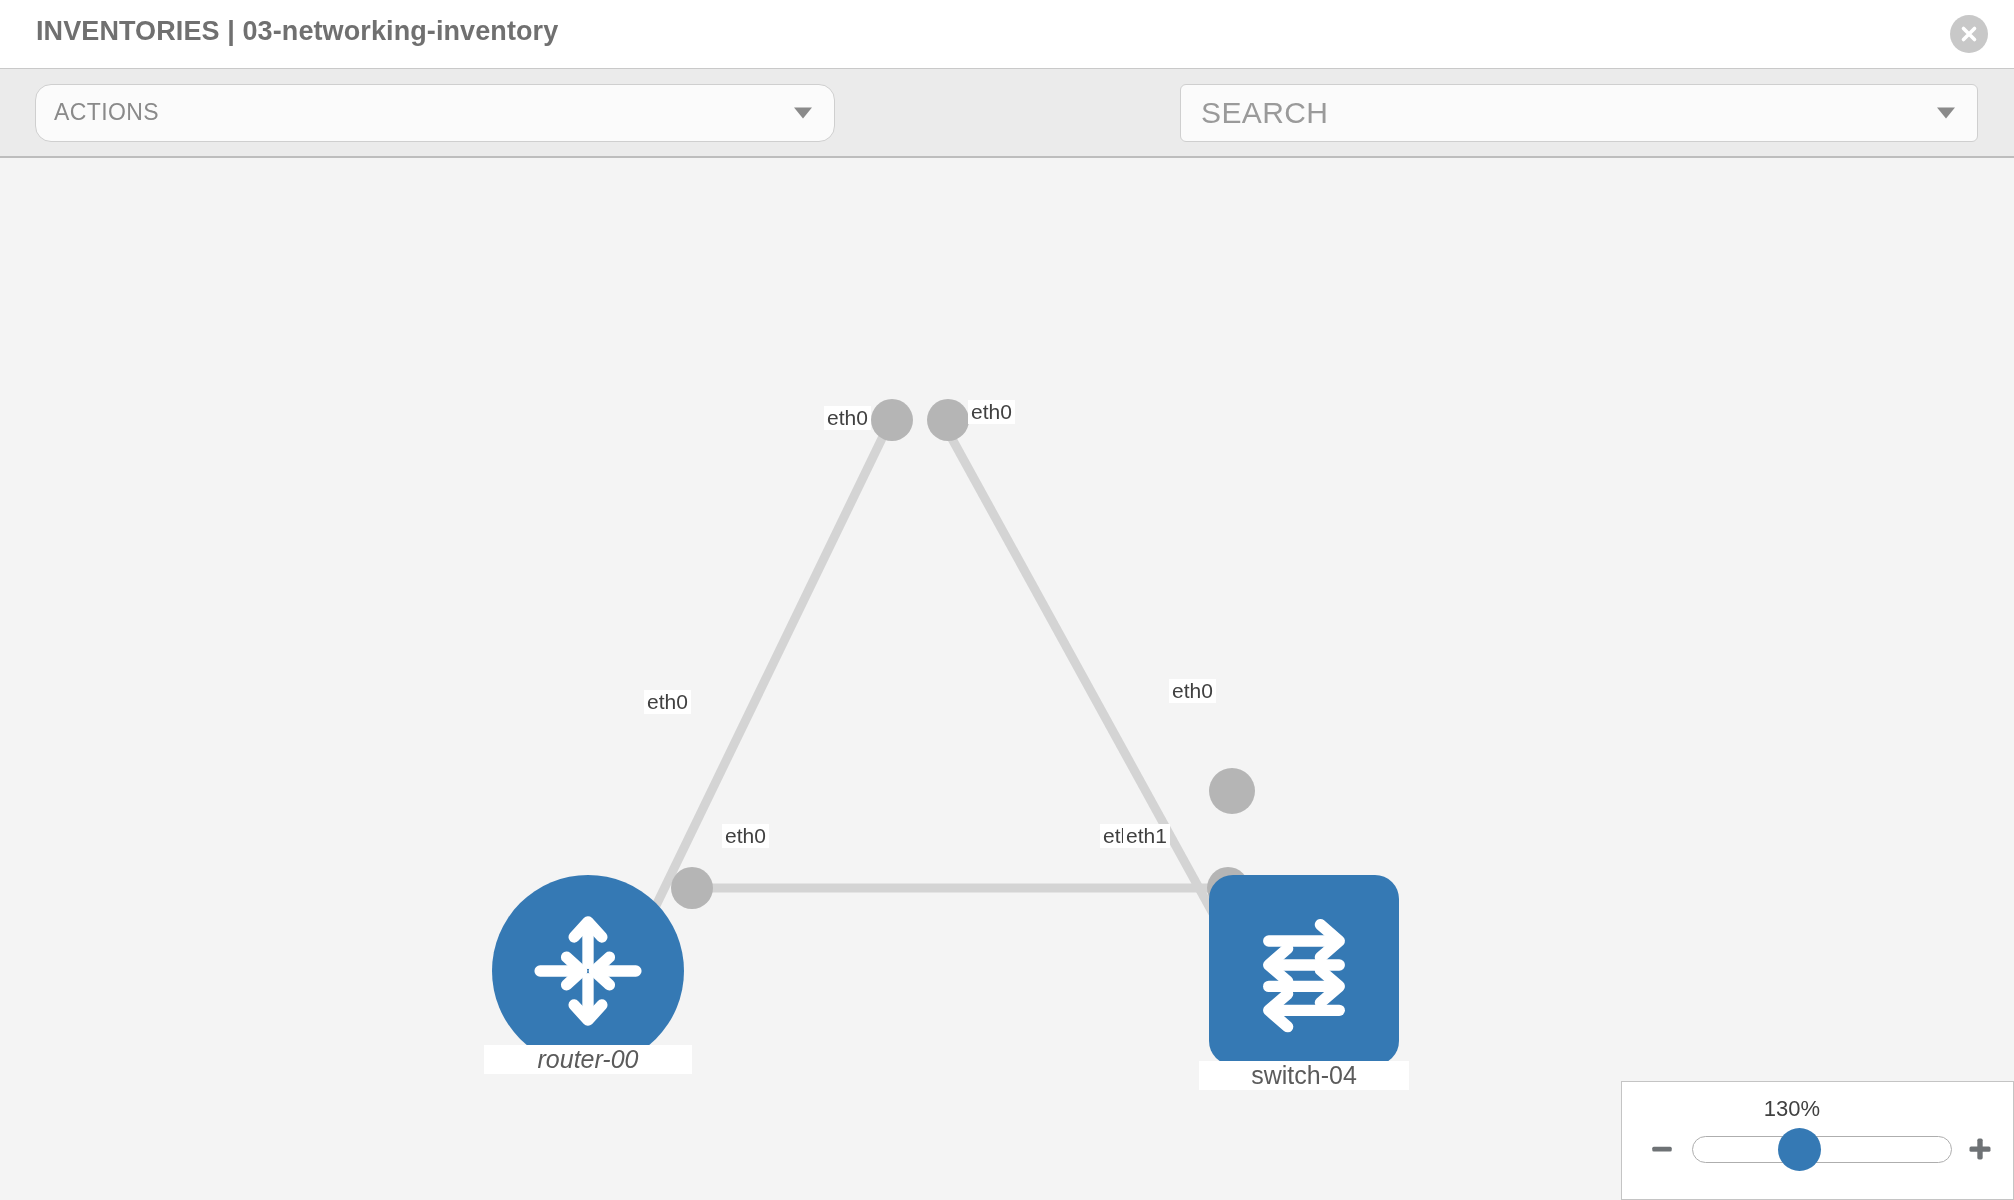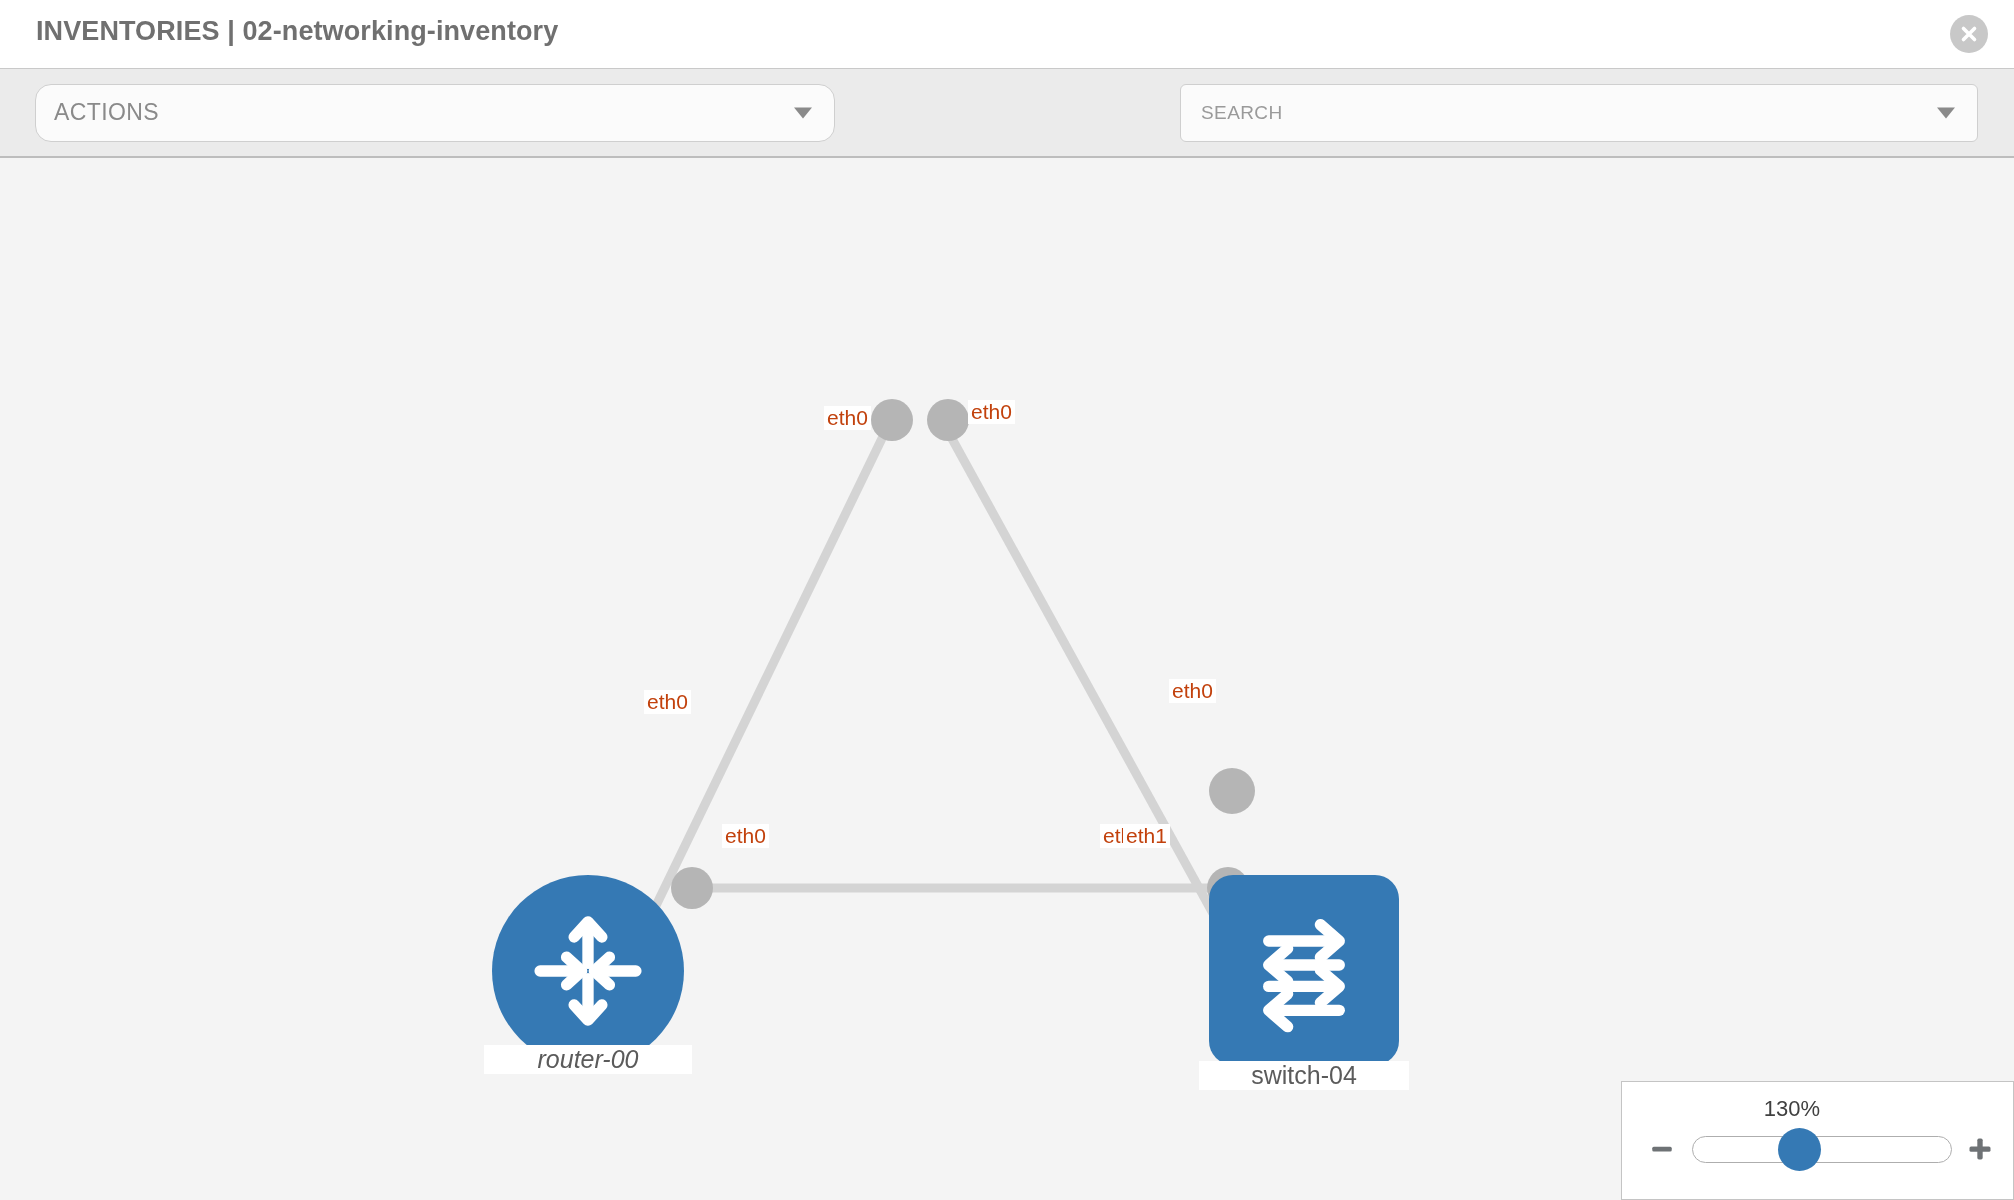--- a/index.html
+++ b/index.html
@@ -108,21 +108,21 @@
     border-radius: 6px;
   }
   .search-box input {
     position: absolute;
     left: 18px; top: 0;
     width: 700px; height: 56px;
     border: none;
     outline: none;
     background: transparent;
     font-family: "Liberation Sans", sans-serif;
-    font-size: 19px;
+    font-size: 30px;
     color: #6e6e6e;
     letter-spacing: 0.4px;
   }
   .search-box input::placeholder { color: #9a9a9a; }
 
   
   .canvas {
     position: absolute;
     left: 0; top: 158px;
     width: 2014px; height: 1042px;
@@ -167,21 +167,21 @@
   #node-router .node-label { left: -8px; top: 170px; width: 208px; font-style: italic; }
 
   #node-switch { left: 1209px; top: 717px; width: 190px; height: 190px; }
   #node-switch .node-shape { width: 190px; height: 190px; border-radius: 24px; }
   #node-switch .node-label { left: -10px; top: 186px; width: 210px; }
 
   
   .iface {
     position: absolute;
     font-size: 21px;
-    color: #c2410c;
+    color: #404040;
     background: #ffffff;
     padding: 0 3px;
     white-space: nowrap;
   }
 
   
   .zoom-panel {
     position: absolute;
     left: 1621px; top: 1081px;
     width: 393px; height: 119px;
@@ -226,21 +226,21 @@
     background: #3579b4;
     cursor: pointer;
   }
 </style>
 </head>
 <body>
 
 <div id="app">
 
   <div class="header">
-    <div class="page-title">INVENTORIES | 02-networking-inventory</div>
+    <div class="page-title">INVENTORIES | 03-networking-inventory</div>
 
     <div class="close-btn">
       <svg width="24" height="24" viewBox="0 0 24 24" aria-hidden="true">
         <path d="M6.5 6.5 L17.5 17.5 M17.5 6.5 L6.5 17.5" stroke="#ffffff" stroke-width="3.6" stroke-linecap="round"></path>
       </svg>
     </div>
   </div>
 
   <div class="toolbar">
 

